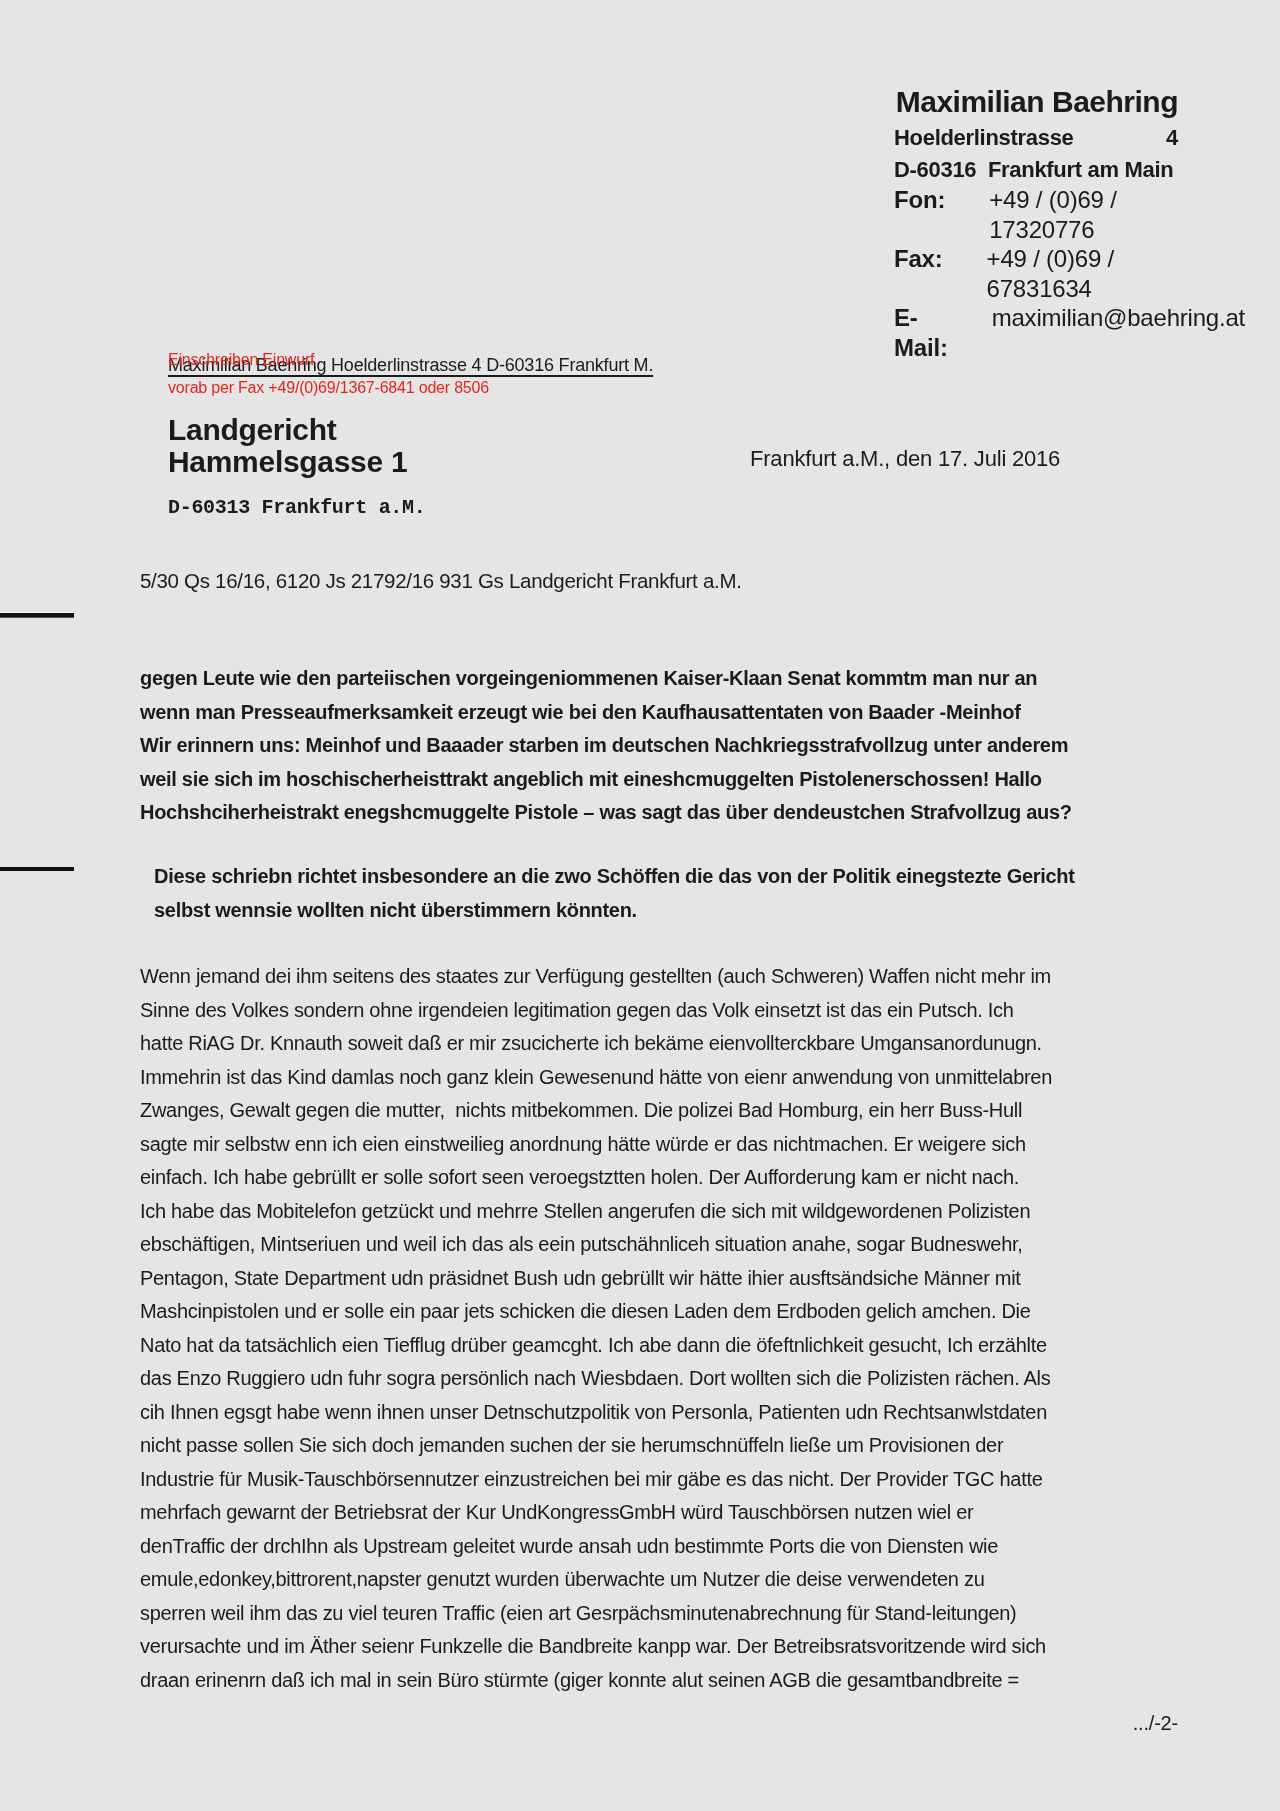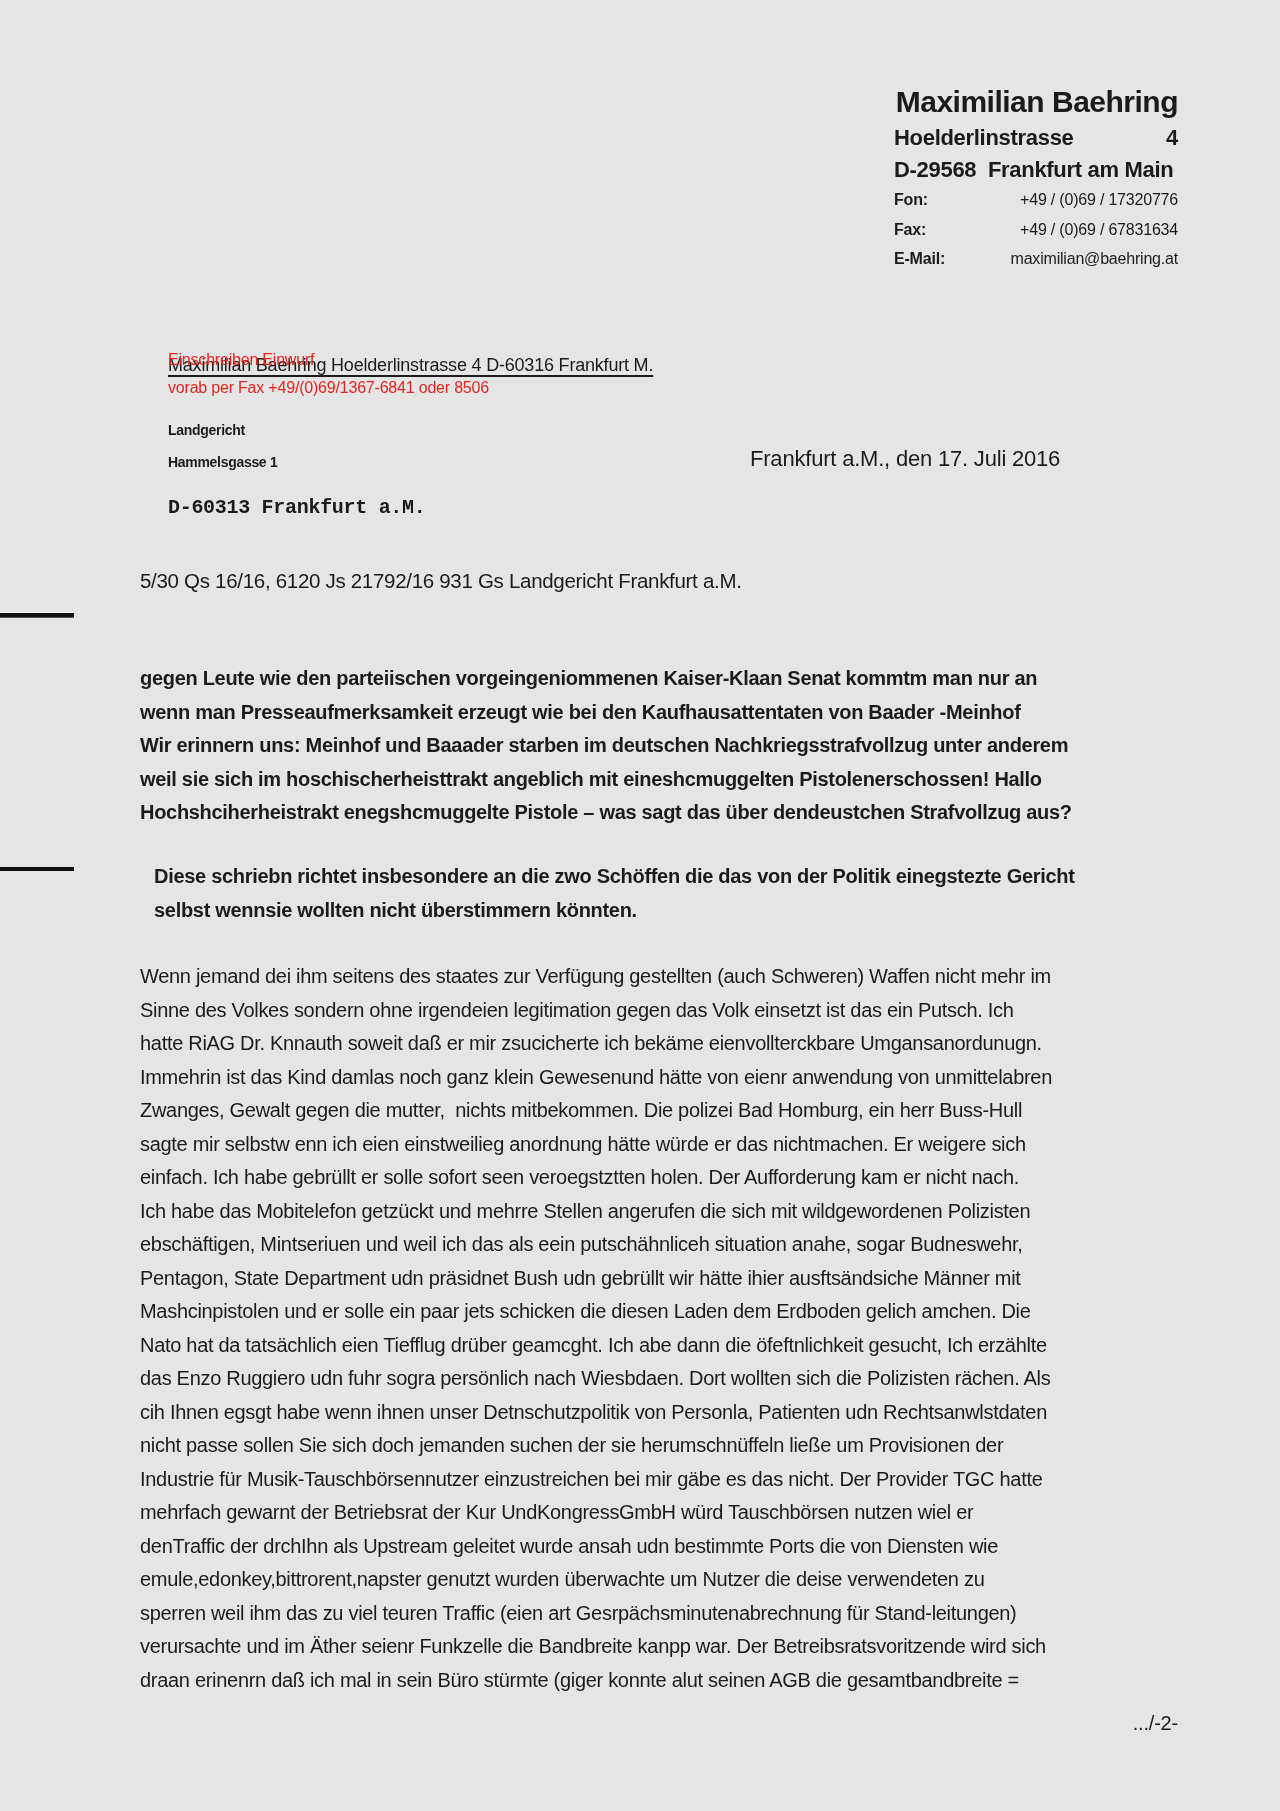--- a/index.html
+++ b/index.html
@@ -13,36 +13,36 @@
   }
   .pre{white-space:pre-wrap;}
 
   
   .letterhead{position:absolute;top:82px;right:102px;display:flex;flex-direction:column;align-items:flex-end;}
   .lh-name{font-size:30px;font-weight:700;letter-spacing:-0.5px;line-height:40px;white-space:nowrap;}
   .lh-rows{width:284px;}
   .lh-row{display:flex;justify-content:space-between;align-items:baseline;}
   .lh-street{font-size:22px;font-weight:700;line-height:32px;letter-spacing:-0.3px;}
   .lh-city{font-size:22px;font-weight:700;line-height:31px;letter-spacing:-0.3px;}
-  .lh-contact{font-size:16px;line-height:29.5px;letter-spacing:-0.2px;}
+  .lh-contact{font-size:24px;line-height:29.5px;letter-spacing:-0.2px;gap:44px;}
   .lh-label{font-weight:700;}
   .lh-val{font-weight:400;}
 
   
   .sender-line{
     position:absolute;left:168px;top:312px;
     font-size:18px;letter-spacing:-0.2px;
     text-decoration:underline;text-underline-offset:4px;text-decoration-thickness:1.5px;margin-top:43px;
   }
 
   
   .delivery{position:absolute;left:168px;top:346px;color:#e5261f;font-size:16px;line-height:28px;letter-spacing:-0.2px;}
 
   
-  .court{position:absolute;left:168px;top:414px;font-size:14px;font-weight:700;line-height:32px;letter-spacing:-0.3px;}
+  .court{position:absolute;left:168px;top:414px;font-size:30px;font-weight:700;line-height:32px;letter-spacing:-0.3px;}
   .court-city{position:absolute;left:168px;top:496px;font-size:20px;font-weight:700;letter-spacing:-0.3px;font-family:Liberation Mono, monospace;}
 
   
   .dateline{position:absolute;left:750px;top:446px;font-size:22px;letter-spacing:-0.2px;}
 
   
   .case-refs{position:absolute;left:140px;top:564px;font-size:20.5px;line-height:33.5px;letter-spacing:-0.3px;}
 
   
   .fold-mark{position:absolute;left:0;width:74px;height:4px;background:#111111;}
@@ -64,21 +64,21 @@
 
 <div class="page">
 
   <header class="letterhead">
     <div class="lh-name">Maximilian Baehring</div>
     <div class="lh-rows">
       <div class="lh-row lh-street">
         <span>Hoelderlinstrasse</span>
         <span>4</span>
       </div>
-      <div class="lh-city pre">D-29568  Frankfurt am Main</div>
+      <div class="lh-city pre">D-60316  Frankfurt am Main</div>
       <div class="lh-row lh-contact">
         <span class="lh-label">Fon:</span>
         <span class="lh-val">+49 / (0)69 / 17320776</span>
       </div>
       <div class="lh-row lh-contact">
         <span class="lh-label">Fax:</span>
         <span class="lh-val">+49 / (0)69 / 67831634</span>
       </div>
       <div class="lh-row lh-contact">
         <span class="lh-label">E-Mail:</span>

